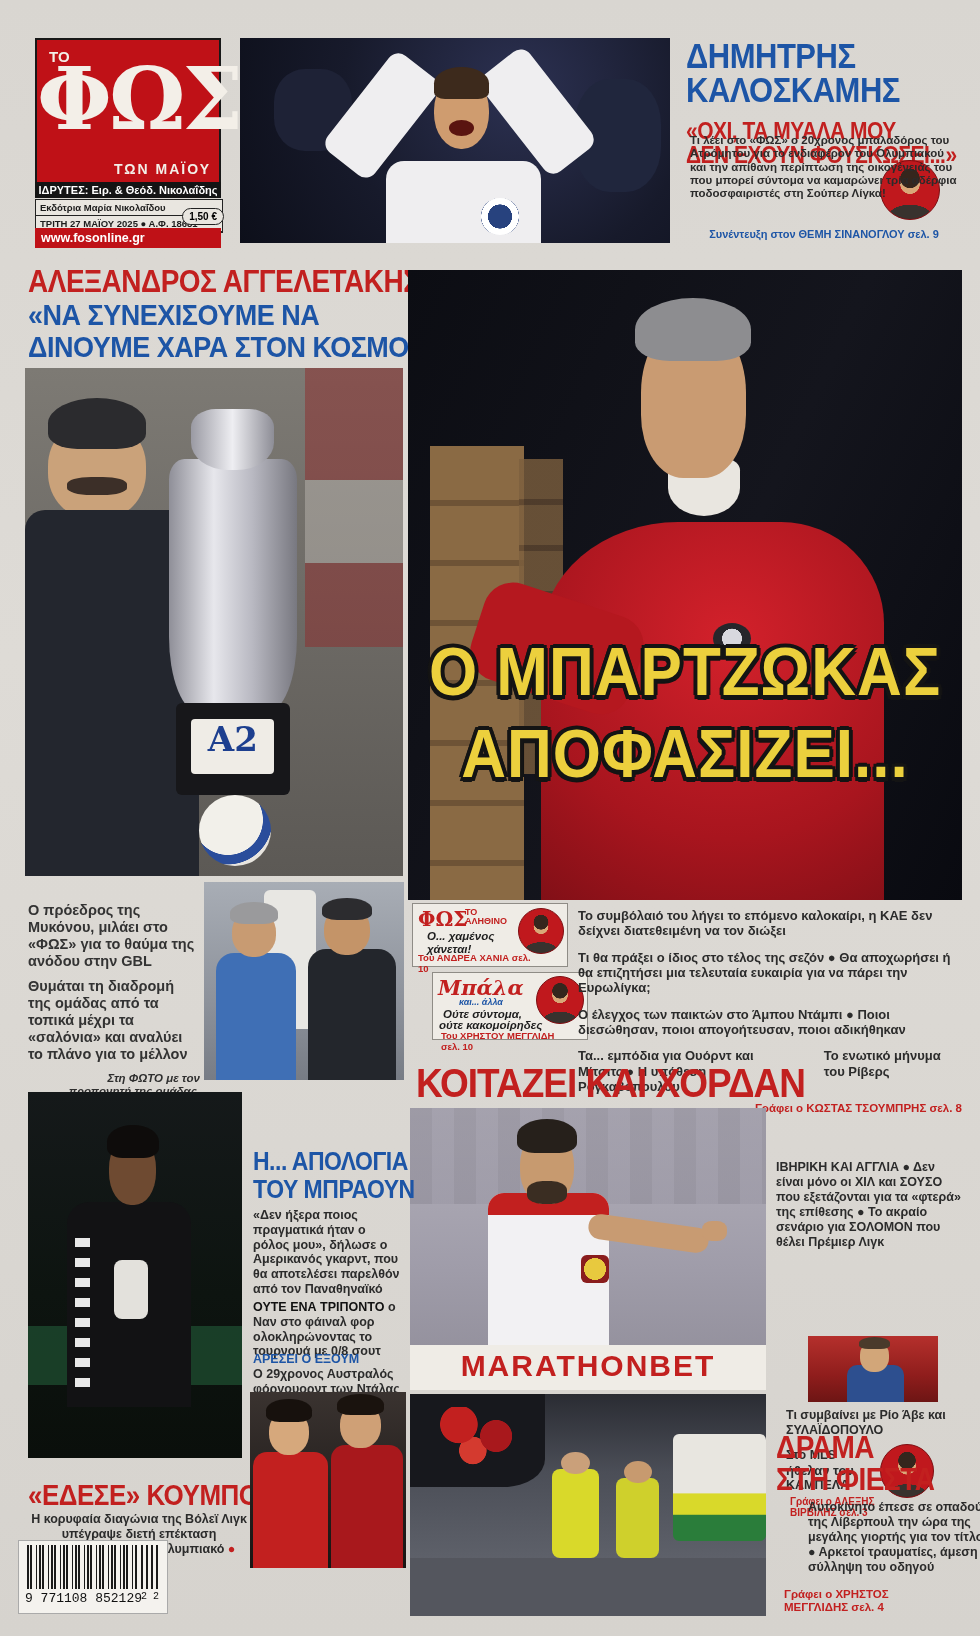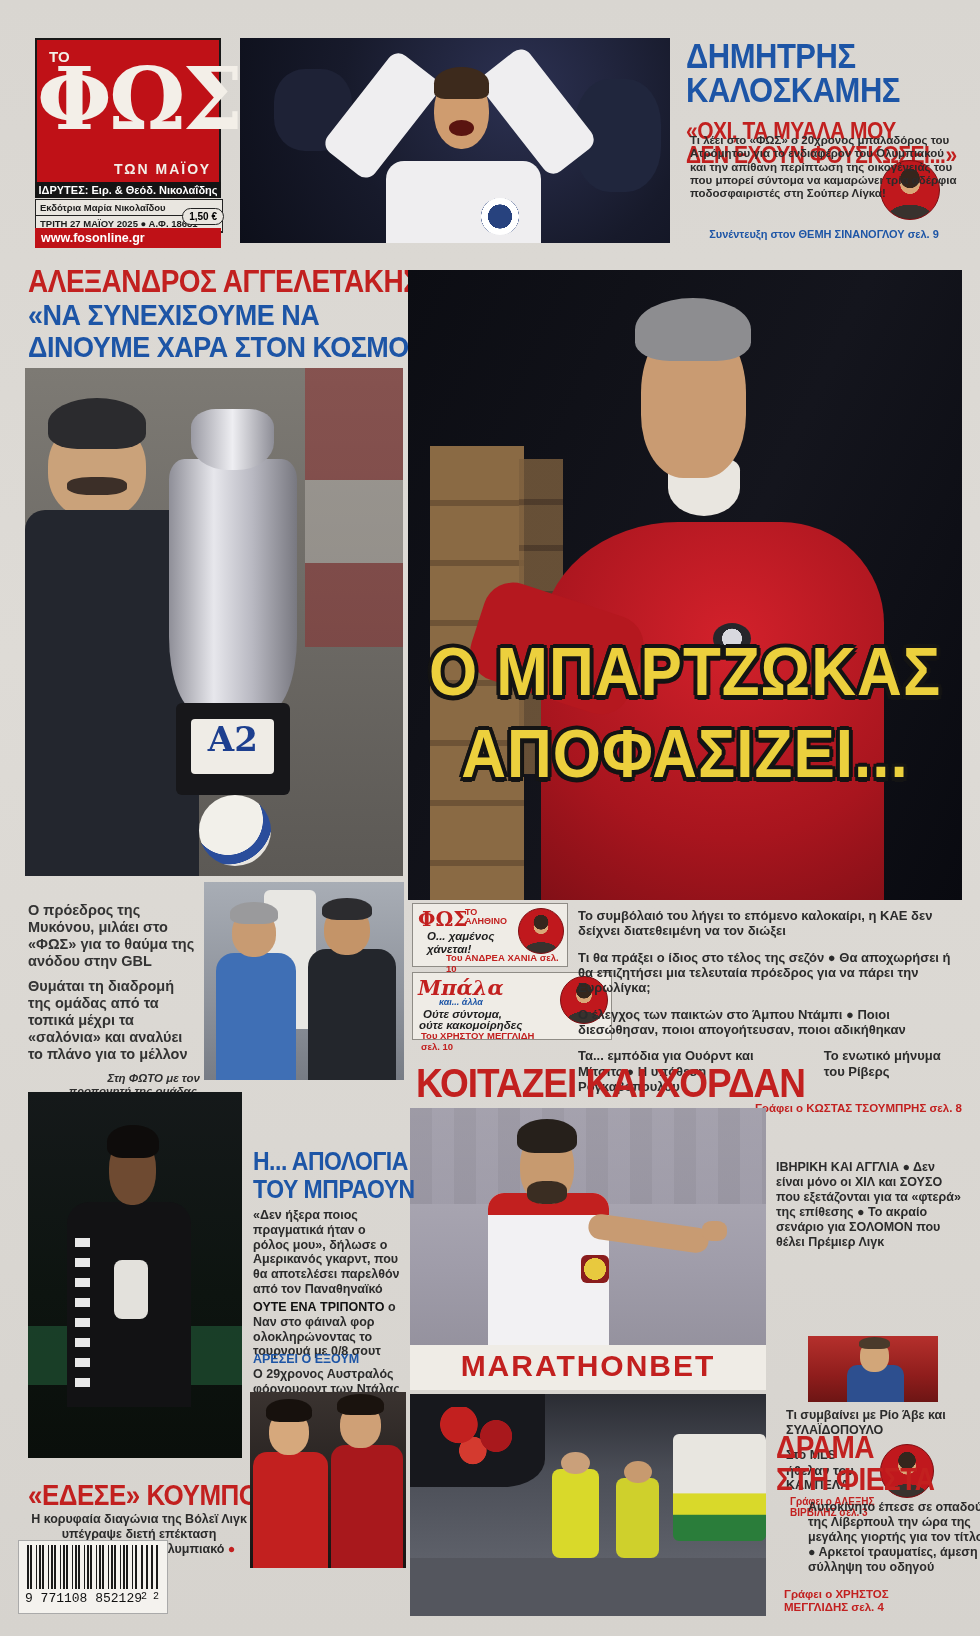--- a/index.html
+++ b/index.html
@@ -137,36 +137,36 @@
     <div class="shape" style="left:52%;top:34%;width:44%;height:66%;background:#23262c;border-radius:18px 18px 0 0;"></div>
     <div class="shape" style="left:60%;top:12%;width:23%;height:25%;background:#c49468;border-radius:46%;"></div>
     <div class="shape" style="left:59%;top:8%;width:25%;height:11%;background:#2c2c2f;border-radius:50% 50% 30% 30%;"></div>
   </div>
 
   <div class="colbox" style="left:412px;top:903px;width:154px;height:62px;">
     <div class="abs" style="left:5px;top:3px;color:#c2201f;font-family:'DejaVu Serif',serif;font-weight:bold;font-size:20px;">ΦΩΣ</div>
     <div class="abs" style="left:52px;top:3px;color:#c2201f;font-weight:bold;font-size:9px;">ΤΟ</div>
     <div class="abs" style="left:52px;top:12px;color:#c2201f;font-weight:bold;font-size:9px;">ΑΛΗΘΙΝΟ</div>
     <div class="ttl abs" style="left:14px;top:26px;width:90px;">Ο... χαμένος χάνεται!</div>
-    <div class="by abs byline-red" style="left:5px;top:48px;width:120px;margin-left:28px;">Του ΑΝΔΡΕΑ ΧΑΝΙΑ σελ. 10</div>
+    <div class="by abs byline-red" style="left:5px;top:48px;width:120px;">Του ΑΝΔΡΕΑ ΧΑΝΙΑ σελ. 10</div>
     <div class="avatar" style="right:3px;top:4px;width:44px;height:44px;"></div>
   </div>
 
-  <div class="colbox" style="left:412px;top:972px;width:154px;height:66px;padding-left:44px;">
+  <div class="colbox" style="left:432px;top:972px;width:154px;height:66px;">
     <div class="abs" style="left:5px;top:2px;color:#c2201f;font-family:'DejaVu Serif',serif;font-weight:bold;font-style:italic;font-size:21px;">Μπάλα</div>
     <div class="abs" style="left:26px;top:24px;color:#1d55a6;font-weight:bold;font-style:italic;font-size:9px;">και... άλλα</div>
     <div class="ttl abs" style="left:10px;top:35px;width:100px;">Ούτε σύντομα,</div>
     <div class="ttl abs" style="left:6px;top:46px;width:110px;">ούτε κακομοίρηδες</div>
     <div class="by abs byline-red" style="left:8px;top:57px;width:130px;">Του ΧΡΗΣΤΟΥ ΜΕΓΓΛΙΔΗ σελ. 10</div>
     <div class="avatar" style="right:3px;top:3px;width:46px;height:46px;"></div>
   </div>
 
   <div class="abs" style="left:578px;top:908px;width:384px;">
     <div class="body-txt" style="font-size:13px;line-height:1.18;">Το συμβόλαιό του λήγει το επόμενο καλοκαίρι, η ΚΑΕ δεν δείχνει διατεθειμένη να τον διώξει</div>
-    <div class="body-txt" style="font-size:13px;line-height:1.18;margin-top:11px;">Τι θα πράξει ο ίδιος στο τέλος της σεζόν ● Θα αποχωρήσει ή θα επιζητήσει μια τελευταία πρόεδρος για να πάρει την Ευρωλίγκα;</div>
+    <div class="body-txt" style="font-size:13px;line-height:1.18;margin-top:11px;">Τι θα πράξει ο ίδιος στο τέλος της σεζόν ● Θα αποχωρήσει ή θα επιζητήσει μια τελευταία ευκαιρία για να πάρει την Ευρωλίγκα;</div>
     <div class="body-txt" style="font-size:13px;line-height:1.18;margin-top:11px;">Ο έλεγχος των παικτών στο Άμπου Ντάμπι ● Ποιοι διεσώθησαν, ποιοι απογοήτευσαν, ποιοι αδικήθηκαν</div>
     <div style="display:flex;margin-top:11px;">
       <div class="body-txt" style="font-size:13px;line-height:1.18;width:57%;">Τα... εμπόδια για Ουόρντ και Μίτσιτς ● Η υπόθεση Ρογκαβόπουλου</div>
       <div class="body-txt" style="font-size:13px;line-height:1.18;width:36%;margin-left:7%;">Το ενωτικό μήνυμα του Ρίβερς</div>
     </div>
     <div class="byline-red" style="font-size:11.5px;text-align:right;margin-top:8px;">Γράφει ο ΚΩΣΤΑΣ ΤΣΟΥΜΠΡΗΣ σελ. 8</div>
   </div>
 
   <div class="abs h-red cond" style="left:416px;top:1060px;font-size:37px;letter-spacing:-1px;">ΚΟΙΤΑΖΕΙ ΚΑΙ ΧΟΡΔΑΝ</div>
 

